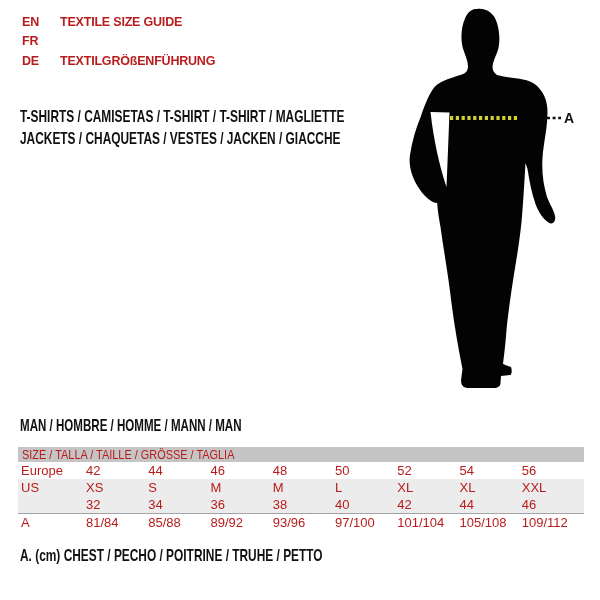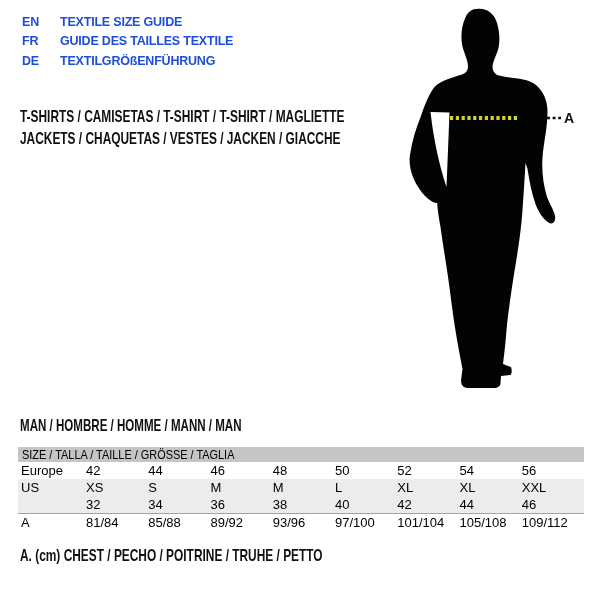--- a/index.html
+++ b/index.html
@@ -1,37 +1,37 @@
 <!DOCTYPE html>
 <html><head>
 <meta charset="utf-8">
 <style>
   html,body{margin:0;padding:0;background:#ffffff;}
   body{width:600px;height:600px;font-family:"Liberation Sans", sans-serif;}
   .canvas{position:relative;width:600px;height:600px;background:#ffffff;overflow:hidden;}
 
   
-  .langs{position:absolute;left:22px;top:13px;color:#1d4ed8;}
+  .langs{position:absolute;left:22px;top:13px;color:#b91c1c;}
   .lang-row{display:flex;line-height:19.3px;font-size:12.5px;font-weight:bold;letter-spacing:-0.2px;}
   .lang-code{width:38px;flex:0 0 38px;}
   .lang-label{white-space:nowrap;}
 
   
   .cats{position:absolute;left:20px;top:106px;color:#111;font-size:17px;font-weight:bold;
         line-height:22px;transform:scaleX(0.70);transform-origin:0 0;white-space:nowrap;}
 
   
   .figure{position:absolute;left:390px;top:0;width:210px;height:400px;}
 
   
   .man-line{position:absolute;left:20px;top:416px;color:#111;font-size:17px;font-weight:bold;
             transform:scaleX(0.68);transform-origin:0 0;white-space:nowrap;}
 
   
-  .size-table{position:absolute;left:18px;top:447px;width:566px;color:#000000;}
+  .size-table{position:absolute;left:18px;top:447px;width:566px;color:#b91c1c;}
   .st-header{height:15px;line-height:15px;background:#c5c5c5;font-size:13px;padding-left:4px;}
   .st-header .hdr-text{display:inline-block;transform:scaleX(0.84);transform-origin:0 0;white-space:nowrap;}
   .st-row{display:grid;grid-template-columns:68px repeat(8,1fr);height:17px;align-items:center;font-size:13px;}
   .st-label{text-align:left;padding-left:3px;}
   .st-cell{text-align:left;}
   .shade{background:#ececec;}
   .rule{border-top:1px solid #a3a3a3;}
 
   
   .footnote{position:absolute;left:20px;top:546px;color:#111;font-size:17px;font-weight:bold;
@@ -42,21 +42,20 @@
 
 <div class="canvas">
 
   <div class="langs">
     <div class="lang-row">
       <span class="lang-code">EN</span>
       <span class="lang-label">TEXTILE SIZE GUIDE</span>
     </div>
     <div class="lang-row">
       <span class="lang-code">FR</span>
-      <span class="lang-label">GUIDE DES TAILLES TEXTILE</span>
     </div>
     <div class="lang-row">
       <span class="lang-code">DE</span>
       <span class="lang-label">TEXTILGRÖßENFÜHRUNG</span>
     </div>
   </div>
 
   <div class="cats">
     <div>T-SHIRTS / CAMISETAS / T-SHIRT / T-SHIRT / MAGLIETTE</div>
     <div>JACKETS / CHAQUETAS / VESTES / JACKEN / GIACCHE</div>

